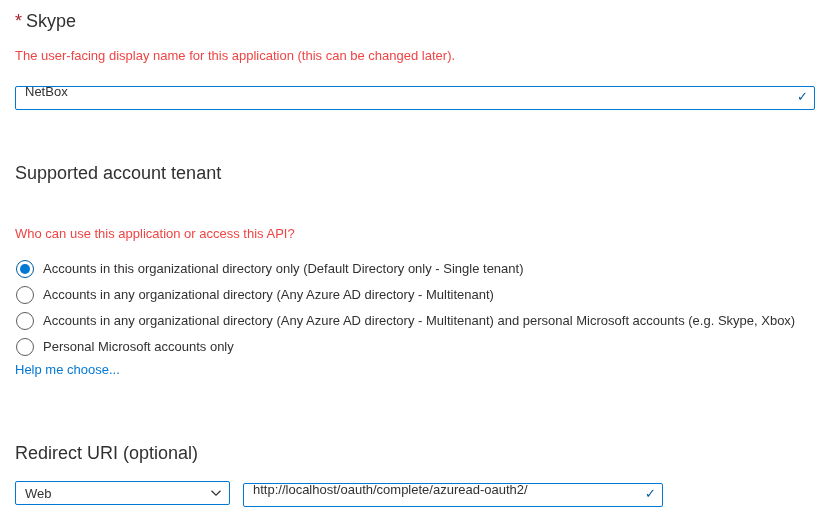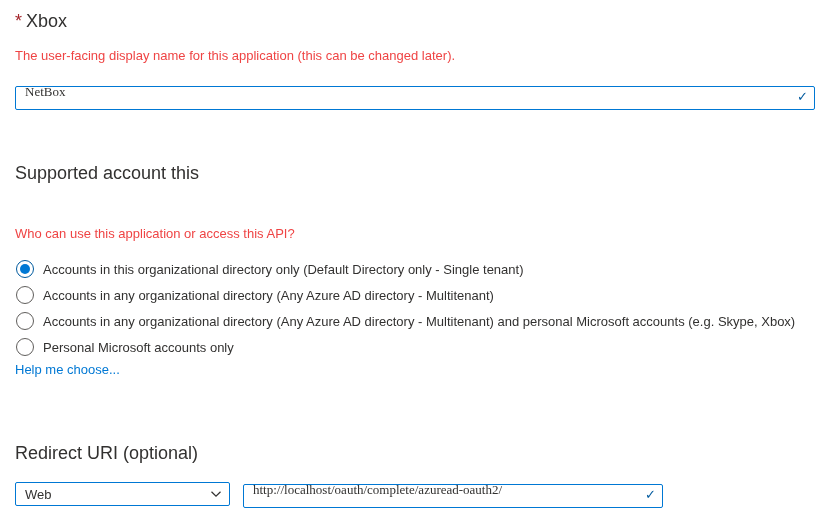--- a/index.html
+++ b/index.html
@@ -28,21 +28,21 @@
   
   .name-title-row { margin-bottom: 14px; }
   .name-desc { margin-bottom: 17px; }
 
   .field-wrap { position: relative; }
   .text-input {
     width: 100%;
     height: 24px;
     border: 1px solid #0078d4;
     border-radius: 2px;
-    font-family: Liberation Serif, serif;
+    font-family: Liberation Sans, sans-serif;
     font-size: 13px;
     color: #323130;
     padding: 0 26px 12px 9px;
     outline: none;
     background: #ffffff;
   }
   .valid-check {
     position: absolute;
     right: 7px;
     top: 50%;
@@ -128,32 +128,32 @@
   }
   .uri-wrap { width: 420px; flex: 0 0 auto; }
 </style>
 </head>
 <body>
 
 <div class="page">
 
   
   <div class="section-title name-title-row">
-    <span class="required">*</span><span>Xbox</span>
+    <span class="required">*</span><span>Skype</span>
   </div>
 
   <div class="desc name-desc">The user-facing display name for this application (this can be changed later).</div>
 
   <div class="field-wrap">
     <input type="text" class="text-input" value="NetBox" style="">
     <span class="valid-check">✓</span>
   </div>
 
   
-  <div class="section-title acct-title">Supported account this</div>
+  <div class="section-title acct-title">Supported account tenant</div>
 
   <div class="desc acct-question">Who can use this application or access this API?</div>
 
   <div>
     <label class="radio-row">
       <span class="radio checked"></span>
       <span class="radio-label">Accounts in this organizational directory only (Default Directory only - Single tenant)</span>
     </label>
     <label class="radio-row">
       <span class="radio"></span>

